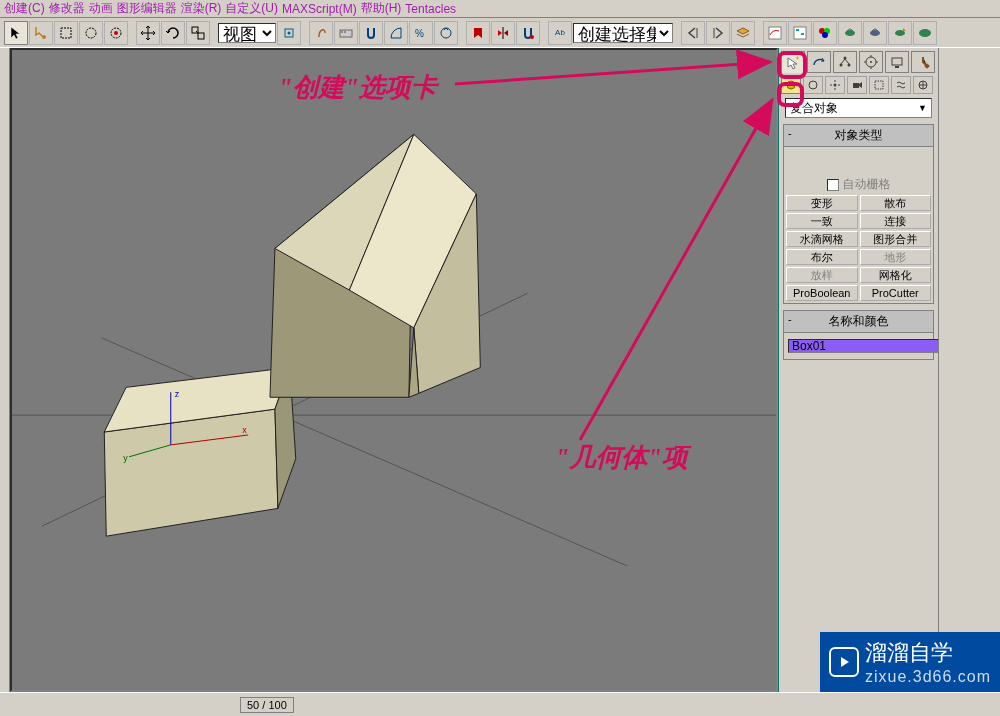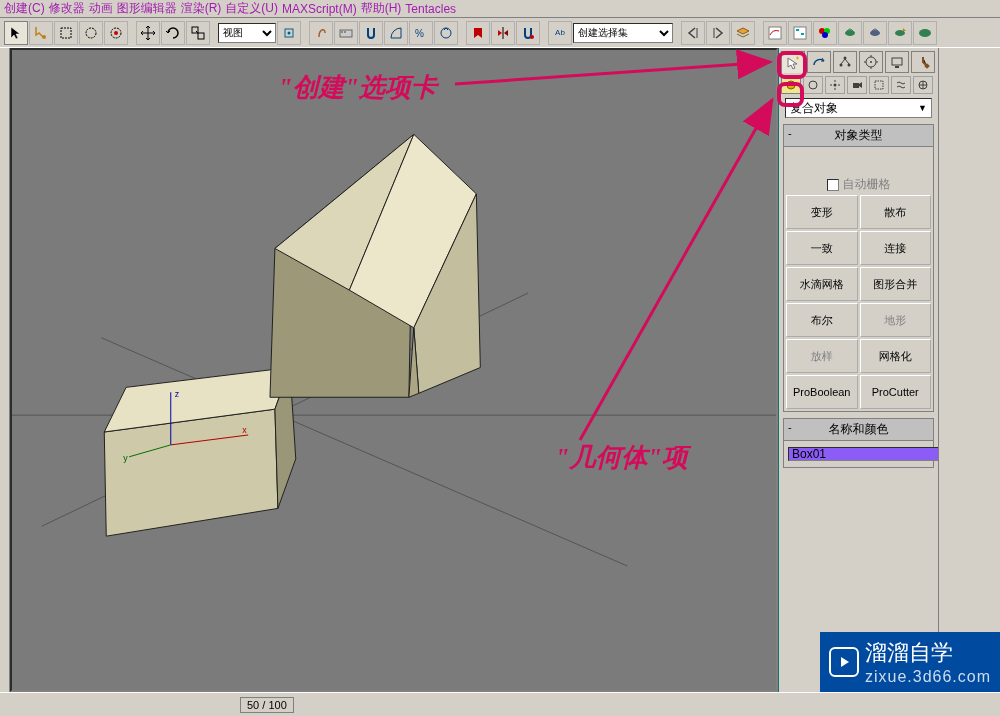--- a/index.html
+++ b/index.html
@@ -8,21 +8,21 @@
 
 .menubar { height: 18px; background: #d4d0c8; display: flex; align-items: center; padding: 0 4px; border-bottom: 1px solid #808080; font-size: 12px; }
 .menubar span { margin-right: 4px; color: #a21caf; cursor: default; }
 
 
 .toolbar { height: 30px; background: #d4d0c8; display: flex; align-items: center; padding: 2px 4px; border-bottom: 1px solid #fff; gap: 1px; }
 .toolbar .tsep { width: 6px; }
 .tbtn { width: 24px; height: 24px; border: 1px solid #b0b0b0; background: #d4d0c8; display: flex; align-items: center; justify-content: center; font-size: 13px; cursor: pointer; }
 .tbtn.active { background: #e8e4d8; border: 1px solid #808080; }
 .tbtn svg { width: 16px; height: 16px; }
-.tsel { height: 20px; font-size: 10px; background: #fff; border: 1px inset #808080; }
+.tsel { height: 20px; font-size: 17px; background: #fff; border: 1px inset #808080; }
 
 
 .main { display: flex; height: calc(100% - 48px - 24px); }
 .left-gutter { width: 10px; background: #d4d0c8; border-right: 1px solid #808080; }
 .viewport-wrap { flex: 1; position: relative; background: #7b7b7b; border: 2px inset #808080; }
 .viewport { position: absolute; inset: 0; }
 
 
 .cmdpanel { width: 160px; background: #d4d0c8; border-left: 1px solid #0f766e; display: flex; flex-direction: column; }
 .cmdtabs { display: flex; padding: 3px 2px 0; gap: 2px; }
@@ -37,21 +37,21 @@
 
 .rollout { margin: 4px 4px 2px; border: 1px solid #808080; background: #d4d0c8; }
 .rollout-head { text-align: center; font-size: 12px; padding: 2px; background: #c0c0c0; border-bottom: 1px solid #808080; position: relative; }
 .rollout-head .pm { position: absolute; left: 4px; top: 2px; font-size: 11px; }
 .rollout-body { padding: 2px; }
 
 .chk-row { display:flex; align-items:center; justify-content:center; gap:4px; padding: 2px; font-size:12px; color:#808080;margin-top:25px; }
 .chk { width:12px; height:12px; border: 1px inset #808080; background:#fff; }
 
 .btn-grid { display: grid; grid-template-columns: 1fr 1fr; gap: 2px; }
-.obtn { height: 34px; border: 1px outset #fff; background: #d4d0c8; font-size: 11px; display:flex; align-items:center; justify-content:center; cursor:pointer; }
+.obtn { height: 16px; border: 1px outset #fff; background: #d4d0c8; font-size: 11px; display:flex; align-items:center; justify-content:center; cursor:pointer; }
 .obtn.disabled { color: #808080; }
 
 .name-row { display:flex; align-items:center; gap:4px; padding: 2px; }
 .name-input { flex:1; height:14px; border:1px inset #808080; background:#8b5cf6; font-size:12px; padding: 0 3px; }
 .swatch { width:18px; height:18px; border:1px inset #808080; background:#e8dfc0; }
 
 
 .bottom { height: 24px; background:#d4d0c8; display:flex; align-items:center; border-top:1px solid #fff; font-size:11px; }
 .frame-ind { margin-left: 240px; border:1px solid #808080; padding: 1px 6px; font-size:11px; background:#d4d0c8; }
 

